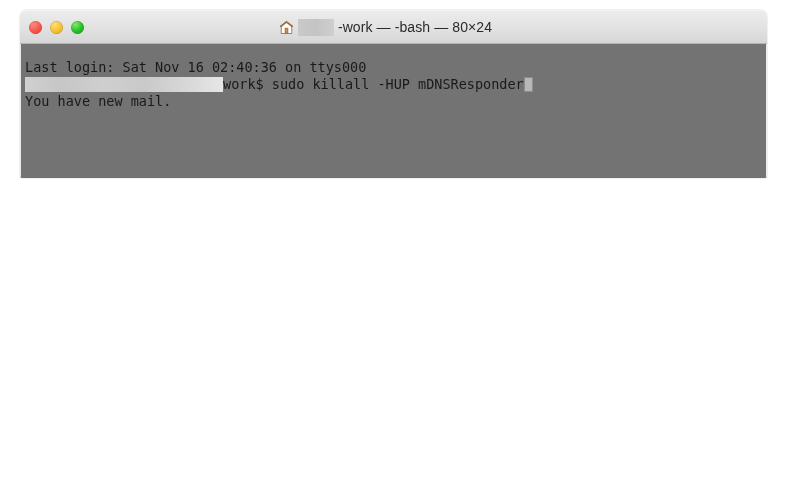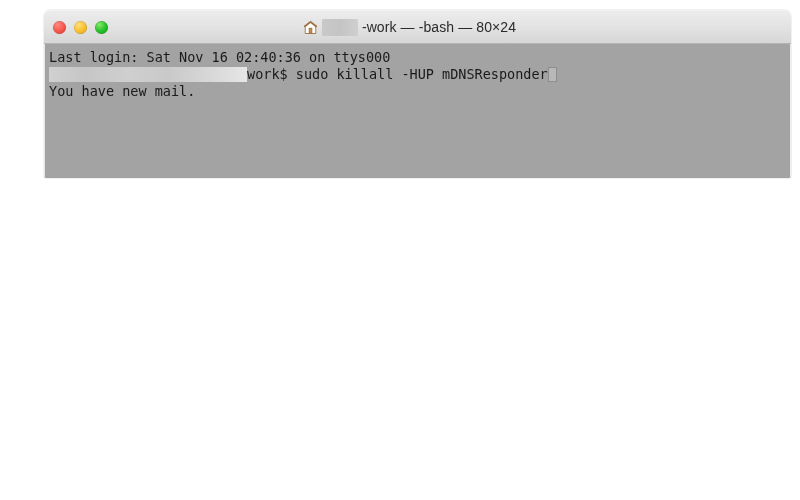--- a/index.html
+++ b/index.html
@@ -12,21 +12,21 @@
     height: 500px;
     position: relative;
     overflow: hidden;
     font-family: "Liberation Sans", sans-serif;
     -webkit-font-smoothing: antialiased;
   }
 
   
   #terminal-window {
     position: absolute;
-    left: 44px;
+    left: 20px;
     top: 10px;
     width: 747px;
     height: 168px;
     border-radius: 7px 7px 2px 2px;
     background: #ffffff;
     box-shadow: 0 0 0 1px rgba(0,0,0,0.06);
     overflow: hidden;
   }
 
   
@@ -98,24 +98,24 @@
   }
 
   #title-text {
     display: inline-block;
   }
 
   
   #terminal-body {
     position: relative;
     height: 136px;
-    background: #a3a3a3;
+    background: #737373;
     border-left: 1px solid #e8e8e8;
     border-right: 1px solid #ececec;
-    padding: 5px 0 0 4px;
+    padding: 15px 0 0 4px;
     box-sizing: border-box;
     font-family: "DejaVu Sans Mono", "Liberation Mono", monospace;
     font-size: 13.5px;
     line-height: 17px;
     color: #1a1a1a;
   }
 
   .term-line {
     white-space: pre;
     height: 17px;

